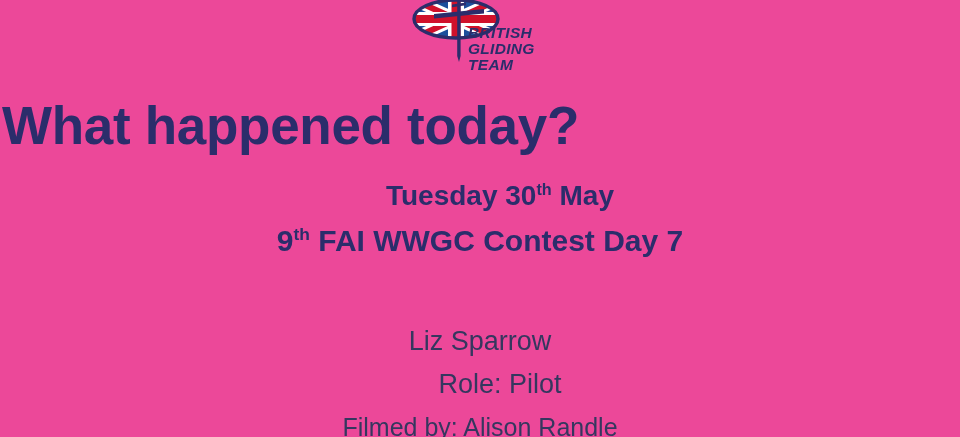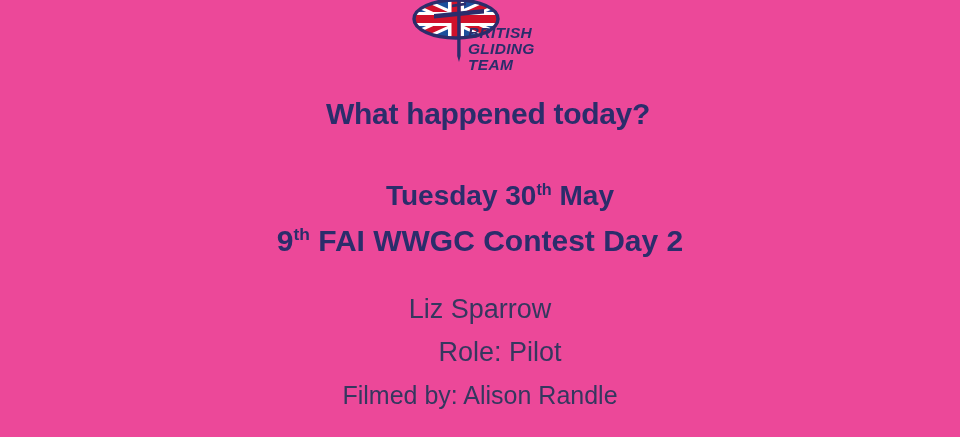--- a/index.html
+++ b/index.html
@@ -41,25 +41,24 @@
     position: absolute;
     left: 0;
     top: 0;
     width: 140px;
     height: 86px;
   }
 
   
   .title {
     position: absolute;
-    left: 16px;
+    left: 2px;
     right: 0;
     top: 98px;
-    text-align: center;
-    font-size: 30px;
+    font-size: 53px;
     font-weight: 700;
     letter-spacing: -0.3px;
     color: #2B2D6B;
     line-height: 1.05;
     white-space: nowrap;
   }
 
   
   .subline {
     position: absolute;
@@ -89,20 +88,21 @@
 
   
   .credit {
     position: absolute;
     left: 0;
     right: 0;
     text-align: center;
     font-weight: 400;
     color: #35375F;
     white-space: nowrap;
+    margin-top: 32px;
   }
   .credit.name   { top: 294px; font-size: 27px; }
   .credit.role   { top: 337px; font-size: 27px; padding-left: 40px; }
   .credit.filmed { top: 381px; font-size: 25px; }
 
   
   .bottom-sliver {
     position: absolute;
     left: 0;
     right: 0;
@@ -163,21 +163,21 @@
     </div>
   </div>
 
   <div class="title">What happened today?</div>
 
   <div class="subline one">
     <span>Tuesday 30</span><sup class="sup">th</sup><span> May</span>
   </div>
 
   <div class="subline two">
-    <span>9</span><sup class="sup">th</sup><span> FAI WWGC Contest Day 2</span>
+    <span>9</span><sup class="sup">th</sup><span> FAI WWGC Contest Day 7</span>
   </div>
 
   <div class="credit name">Liz Sparrow</div>
   <div class="credit role">Role:  Pilot</div>
   <div class="credit filmed">Filmed by: Alison Randle</div>
 
   <div class="bottom-sliver">
     <div class="bottom-sliver-text">&nbsp;</div>
   </div>
 

